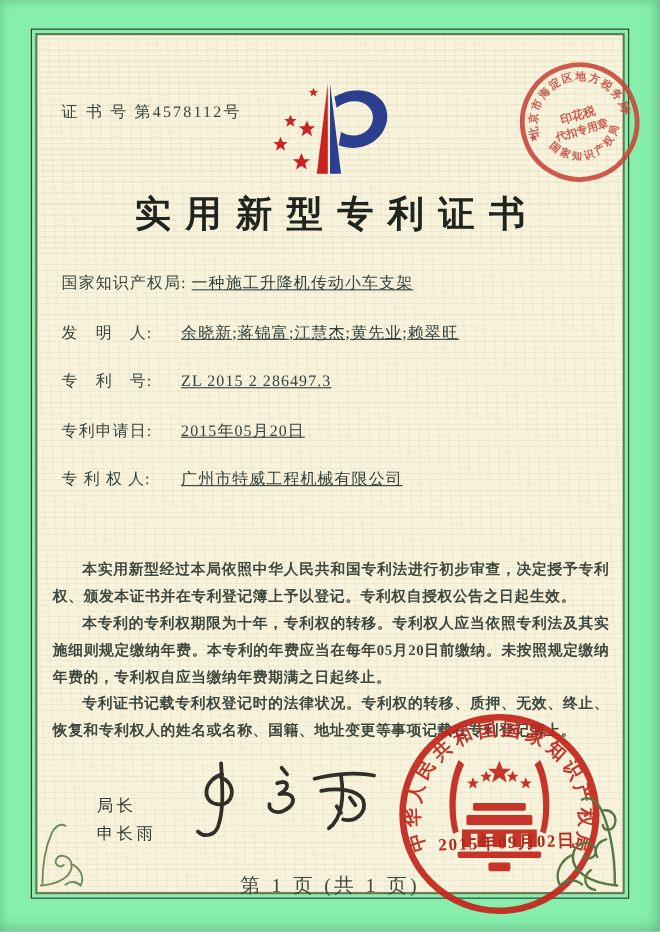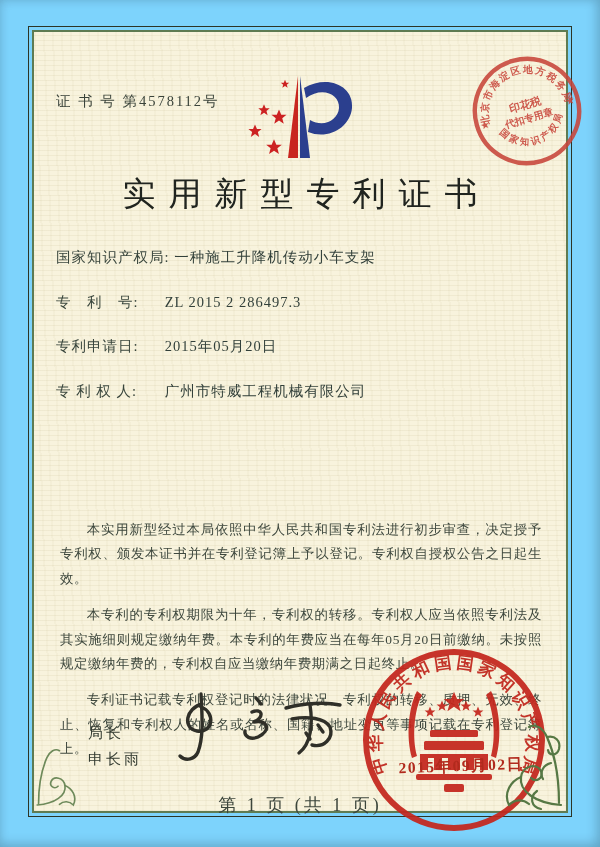--- a/index.html
+++ b/index.html
@@ -4,21 +4,21 @@
 <style>
   html,body{margin:0;padding:0;}
   body{
     width:600px;height:847px;
     background:#dcd9d2;
     font-family:"Liberation Serif","DejaVu Serif",serif;
     position:relative;overflow:hidden;
   }
   .paper{
     position:absolute;inset:0;
-    background:#7dd3fc;
+    background:#86efac;
     box-shadow:inset -6px 0 10px rgba(0,0,0,.10), inset 0 -6px 10px rgba(0,0,0,.10), inset 3px 3px 8px rgba(0,0,0,.05);
   }
   .frame-outer{
     position:absolute;left:28px;top:26px;right:28px;bottom:30px;
     border:1.5px solid #2c3526;
   }
   .frame-inner{
     position:absolute;left:3px;top:3px;right:3px;bottom:3px;
     border:2px solid #5e7b52;
     background:
@@ -26,33 +26,33 @@
       repeating-linear-gradient(88deg, rgba(167,153,96,.05) 0 2px, rgba(0,0,0,0) 2px 9px),
       #f8f3dd;
   }
   .cert-no{
     position:absolute;left:56px;top:92px;
     font-size:14.5px;color:#3a433a;letter-spacing:2px;
   }
   .logo{position:absolute;left:228px;top:70px;width:148px;height:95px;}
   .title{
     position:absolute;left:0;top:172px;width:100%;
-    text-align:center;font-size:33px;font-weight:normal;color:#20241f;
+    text-align:center;font-size:33px;font-weight:bold;color:#20241f;
     letter-spacing:13px;text-indent:13px;
   }
   .fields{position:absolute;left:56px;top:248px;right:50px;}
   .field-row{margin-bottom:25.5px;font-size:14.5px;color:#38453c;letter-spacing:1px;white-space:nowrap;}
   .field-label{display:inline-block;min-width:104px;}
-  .field-value{color:#32403a;}
+  .field-value{color:#32403a;text-decoration:underline;}
   .paragraphs{
     position:absolute;left:48px;top:506px;right:46px;
     font-size:13.4px;line-height:1.82;color:#3d473d;
     text-align:justify;letter-spacing:0.6px;
   }
-  .paragraphs p{margin:12px;text-indent:2em;}
+  .paragraphs p{margin:0;text-indent:2em;font-weight:bold;}
   .sig-block{position:absolute;left:88px;top:720px;font-size:15px;color:#333b31;letter-spacing:3px;line-height:1.75;}
   .sig-svg{position:absolute;left:168px;top:688px;width:185px;height:86px;}
   .seal{position:absolute;left:360px;top:646px;width:188px;height:188px;opacity:.93;}
   .seal-date{
     position:absolute;left:356px;top:756px;width:210px;
     font-size:15.5px;color:#b12a1d;letter-spacing:1.5px;font-weight:bold;
     transform:rotate(-2deg);text-align:center;
   }
   .tax-stamp{position:absolute;left:468px;top:52px;width:118px;height:118px;transform:rotate(-16deg);opacity:.88;}
   .footer{
@@ -88,20 +88,24 @@
       <path d="M76,18 C100,4 126,16 124,38 C122,58 100,70 80,62 L82,50 C96,58 110,50 111,38 C112,24 94,16 78,28 Z" fill="#2b3f8e"></path>
     </svg>
   </div>
 
   <div class="title">实用新型专利证书</div>
 
   <div class="fields">
     <div class="field-row">
       <span class="field-label">国家知识产权局:</span>
       <span class="field-value">一种施工升降机传动小车支架</span>
+    </div>
+    <div class="field-row">
+      <span class="field-label">发　明　人:</span>
+      <span class="field-value">余晓新;蒋锦富;江慧杰;黄先业;赖翠旺</span>
     </div>
     <div class="field-row">
       <span class="field-label">专　利　号:</span>
       <span class="field-value">ZL 2015 2 286497.3</span>
     </div>
     <div class="field-row">
       <span class="field-label">专利申请日:</span>
       <span class="field-value">2015年05月20日</span>
     </div>
     <div class="field-row">

